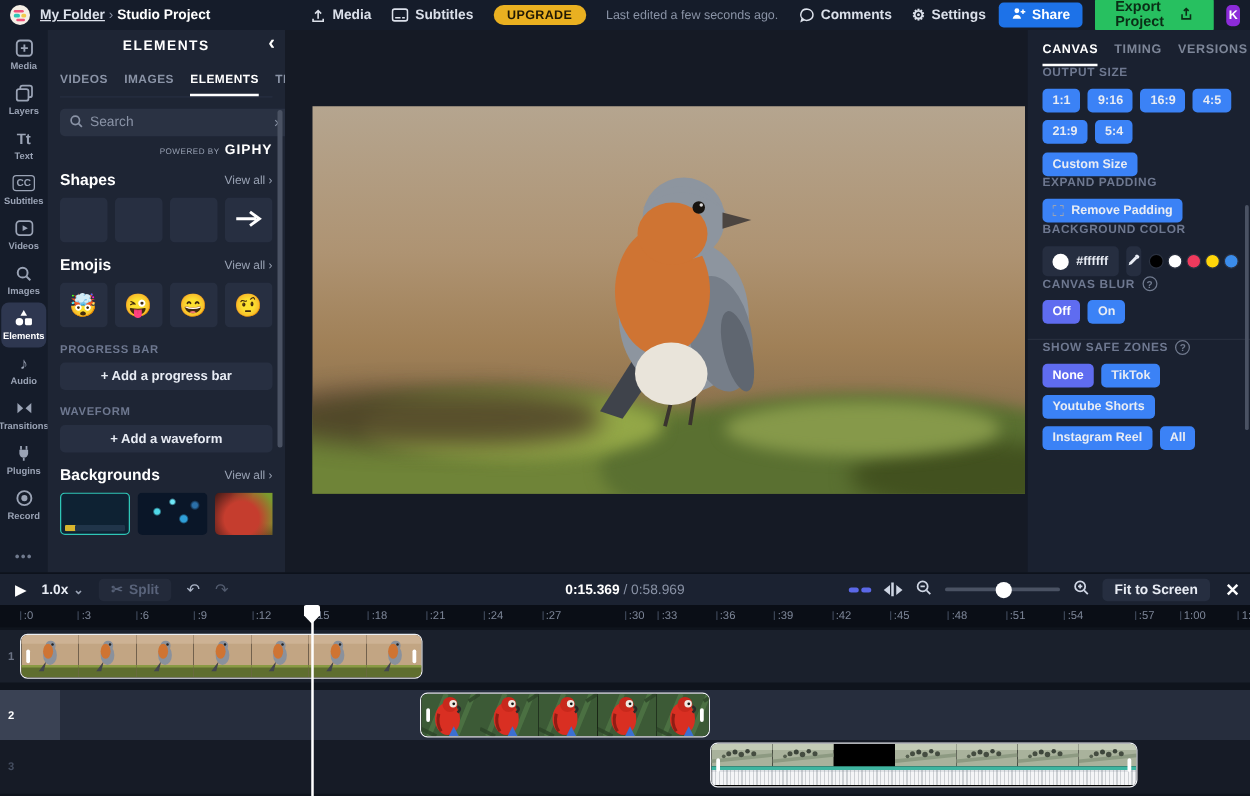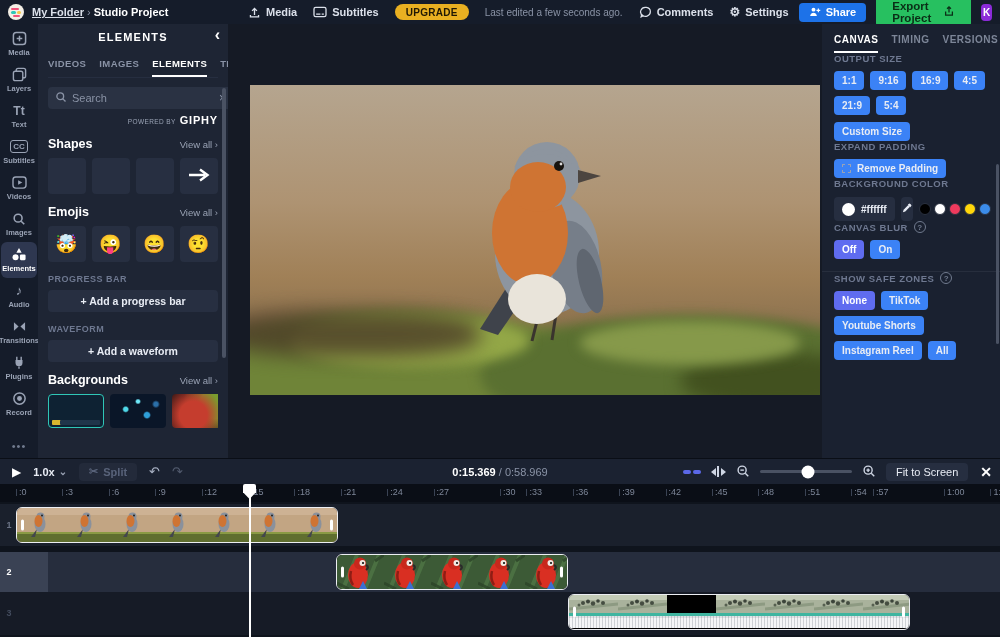--- a/index.html
+++ b/index.html
@@ -122,21 +122,21 @@
   .t-sep,.t-tot{color:#8a93a6}
   .ctrl-right{position:absolute;right:8px;display:flex;align-items:center;gap:10px}
   .snap-ic{display:flex;gap:2px;align-items:center;cursor:pointer}
   .snap-ic i{width:8px;height:4px;border-radius:2px;background:#5b68e8;display:block}
   .trackh-ic{display:flex;align-items:center;gap:1.5px;cursor:pointer}
   .trackh-ic .tb{width:2px;height:11px;background:#cfd6e4}
   .tri-l{width:0;height:0;border-top:4px solid transparent;border-bottom:4px solid transparent;border-right:5px solid #cfd6e4}
   .tri-r{width:0;height:0;border-top:4px solid transparent;border-bottom:4px solid transparent;border-left:5px solid #cfd6e4}
   .zoom-slider{width:92px;height:3px;background:#4a5263;border-radius:2px;position:relative;cursor:pointer}
   .zoom-knob{position:absolute;left:52%;top:50%;transform:translate(-50%,-50%);width:13px;height:13px;border-radius:50%;background:#fff;cursor:pointer}
-  .fit-btn{background:#262e40;border-radius:4px;padding:3px 10px;color:#e8ecf4;font-weight:normal;cursor:pointer}
+  .fit-btn{background:#262e40;border-radius:4px;padding:3px 10px;color:#e8ecf4;font-weight:bold;cursor:pointer}
   .close-x{color:#fff;font-size:14px;font-weight:bold;cursor:pointer;margin-left:2px}
 
   
   .ruler{height:18px;background:#0a0e16;position:relative;cursor:pointer}
   .rtick{position:absolute;top:3px;display:flex;align-items:center;gap:2px}
   .rtick-line{width:1px;height:7px;background:#3a4354}
   .rtick-label{font-size:9px;color:#7d8698}
   .tracks{height:135px;background:#0f141d;position:relative}
   .rowband{position:absolute;left:0;right:0}
   .row1{top:2px;height:42px;background:#1a202c}
@@ -613,21 +613,21 @@
       <span class="rtick-label">:48</span>
     </div>
     <div class="rtick" style="left: 804.8px;">
       <span class="rtick-line"></span>
       <span class="rtick-label">:51</span>
     </div>
     <div class="rtick" style="left: 851.2px;">
       <span class="rtick-line"></span>
       <span class="rtick-label">:54</span>
     </div>
-    <div class="rtick" style="left: 873px;">
+    <div class="rtick" style="left: 908px;">
       <span class="rtick-line"></span>
       <span class="rtick-label">:57</span>
     </div>
     <div class="rtick" style="left: 944px;">
       <span class="rtick-line"></span>
       <span class="rtick-label">1:00</span>
     </div>
     <div class="rtick" style="left: 990.4px;">
       <span class="rtick-line"></span>
       <span class="rtick-label">1:03</span>

